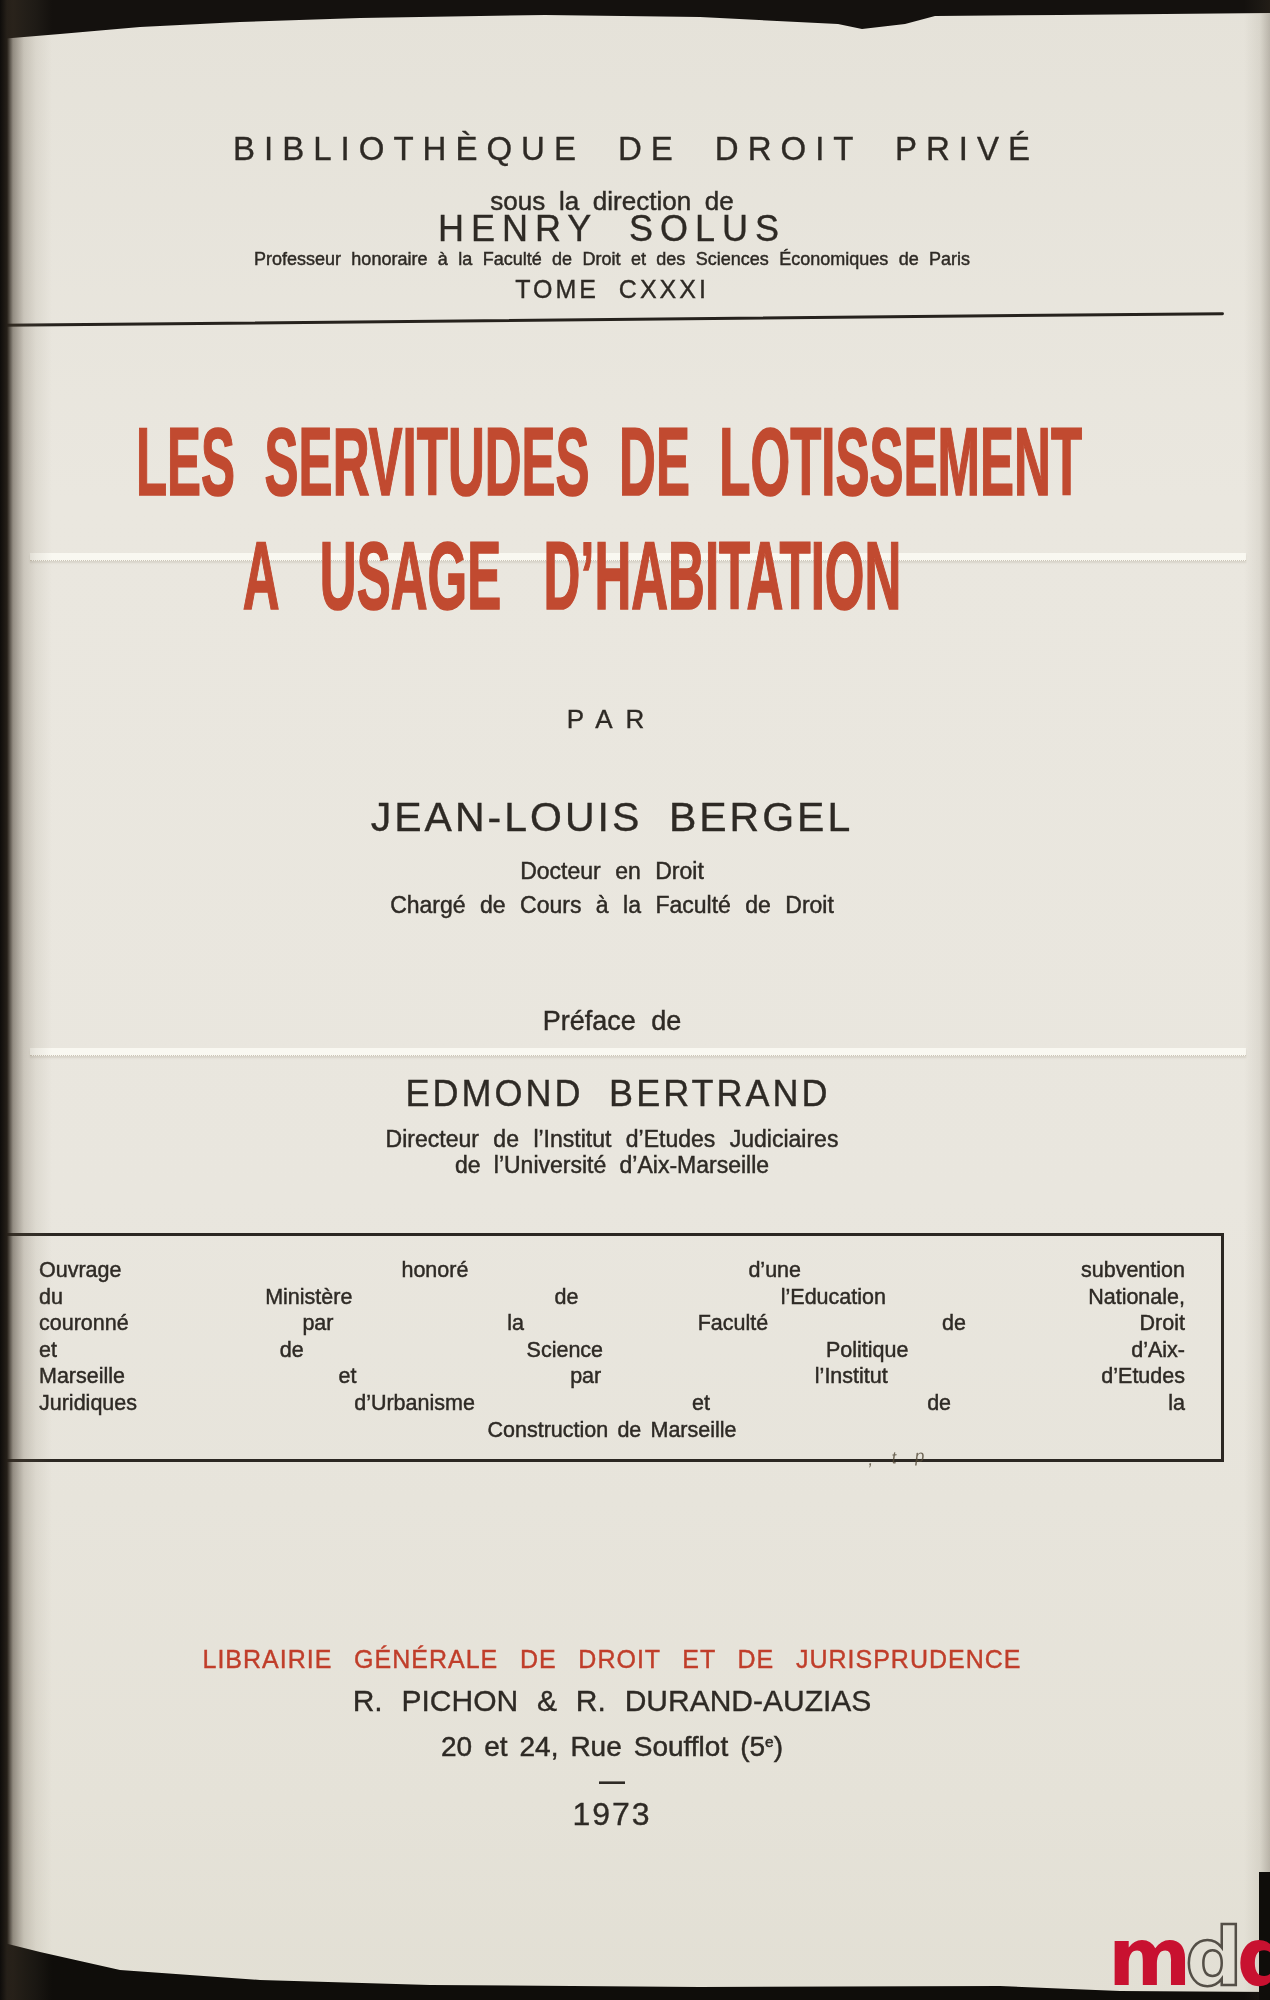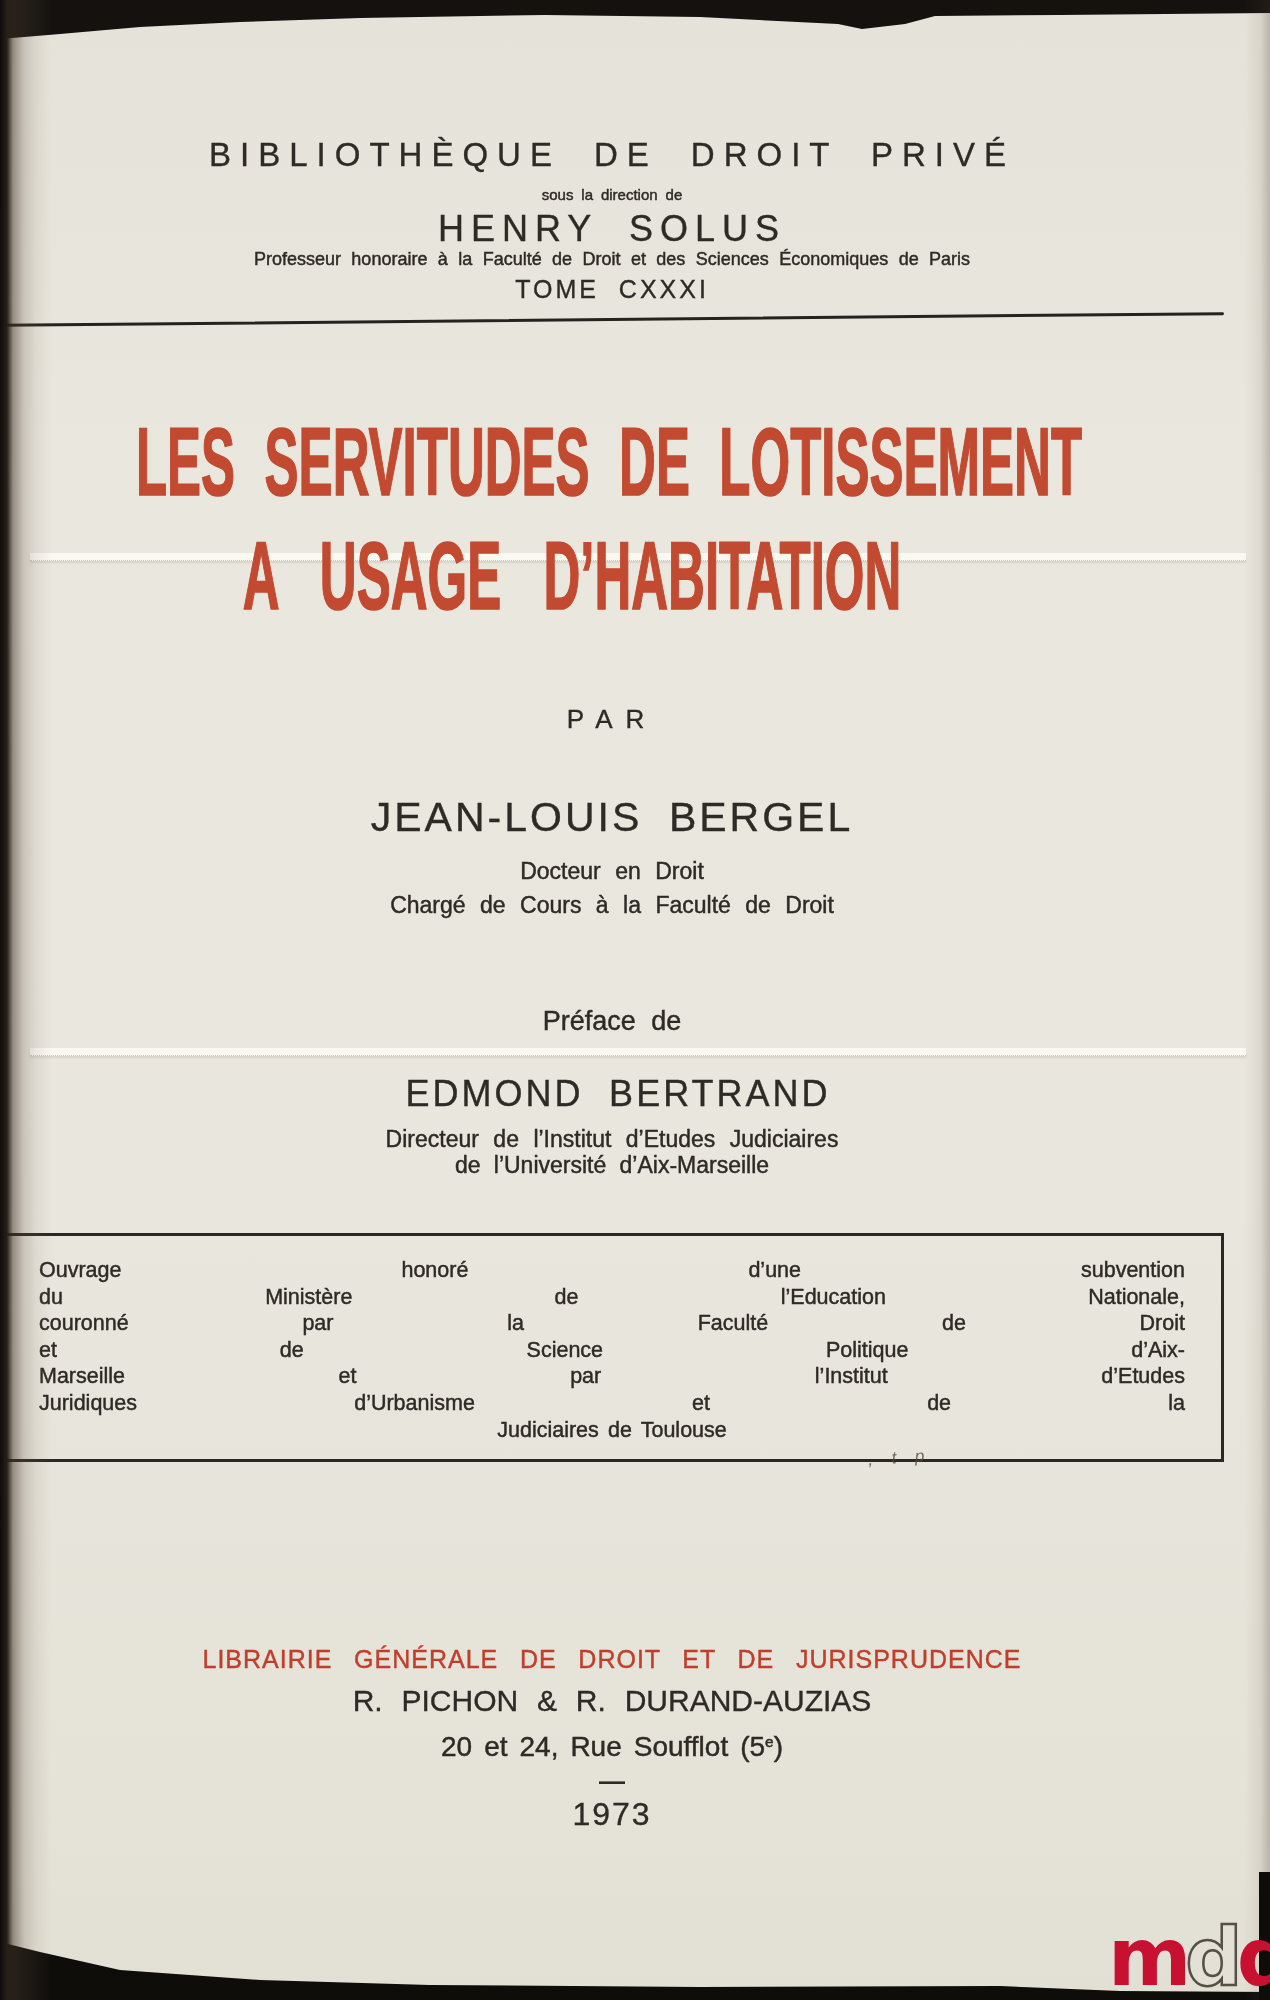--- a/index.html
+++ b/index.html
@@ -19,22 +19,22 @@
   .corner-br{position:absolute;right:0;top:1872px;width:11px;height:128px;background:#0f0d0a;}
   .crease{position:absolute;left:30px;width:1216px;height:7px;
     background:rgba(252,250,244,.85);
     border-bottom:1px dotted rgba(150,138,115,.45);
     box-shadow:0 2px 2px rgba(140,128,105,.18);}
   
   #content{position:absolute;left:0;top:0;width:1224px;height:2000px;color:var(--ink);}
   #content>div{position:absolute;left:0;width:100%;text-align:center;white-space:nowrap;}
   .med{-webkit-text-stroke:.45px currentColor;}
   .caps{-webkit-text-stroke:.35px currentColor;}
-  .series{top:136px;font-size:33px;letter-spacing:9px;word-spacing:.45em;}
-  .direction{top:186px;font-size:15px;word-spacing:.25em;}
+  .series{top:130px;font-size:33px;letter-spacing:9px;word-spacing:.45em;padding-left:24px;}
+  .direction{top:186px;font-size:26px;word-spacing:.25em;}
   .director{top:208px;font-size:36px;letter-spacing:7px;word-spacing:.4em;}
   .dirtitle{top:249px;font-size:18px;word-spacing:.3em;}
   .tome{top:275px;font-size:25px;letter-spacing:3px;word-spacing:.4em;}
   .rule{position:absolute;left:128px;top:318px;width:978px;height:3px;background:#26221d;
         transform:rotate(-.55deg);border-radius:2px;}
   .title1,.title2{font-weight:bold;color:var(--title_red);font-size:60px;line-height:1;
         -webkit-text-stroke:1px var(--title_red);}
   .title1{top:433px;transform:translateX(-3px) scale(.85,1.6);word-spacing:.3em;}
   .title2{top:547px;transform:translateX(-40px) scale(.85,1.6);word-spacing:.55em;}
   .par{top:704px;font-size:26px;letter-spacing:13px;}
@@ -103,21 +103,21 @@
     <div class="preft1 med">Directeur de l’Institut d’Etudes Judiciaires</div>
     <div class="preft2 med">de l’Université d’Aix-Marseille</div>
 
     <div class="award">
       <div class="aline">Ouvrage honoré d’une subvention</div>
       <div class="aline">du Ministère de l’Education Nationale,</div>
       <div class="aline">couronné par la Faculté de Droit</div>
       <div class="aline">et de Science Politique d’Aix-</div>
       <div class="aline">Marseille et par l’Institut d’Etudes</div>
       <div class="aline">Juridiques d’Urbanisme et de la</div>
-      <div class="aline last">Judiciaires de Toulouse</div>
+      <div class="aline last">Construction de Marseille</div>
     </div>
 
     <div class="publisher">LIBRAIRIE GÉNÉRALE DE DROIT ET DE JURISPRUDENCE</div>
     <div class="pubnames caps">R. PICHON &amp; R. DURAND-AUZIAS</div>
     <div class="address med"><span>20 et 24, Rue Soufflot (5</span><sup>e</sup><span>)</span></div>
     <div class="divider">—</div>
     <div class="year caps">1973</div>
   </div>
 
   <div class="pencil">, t p</div>

